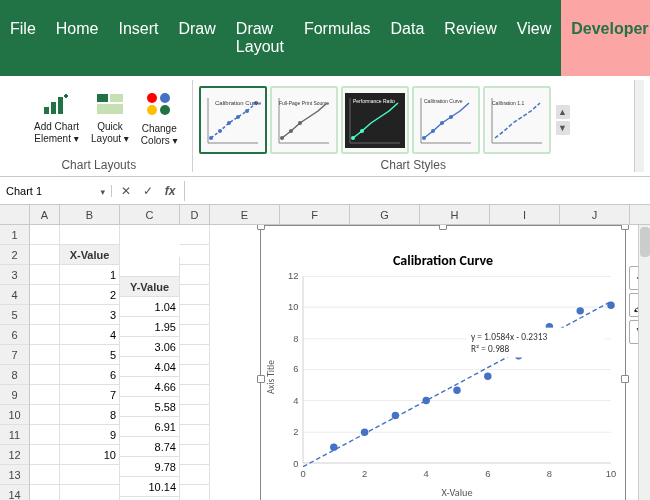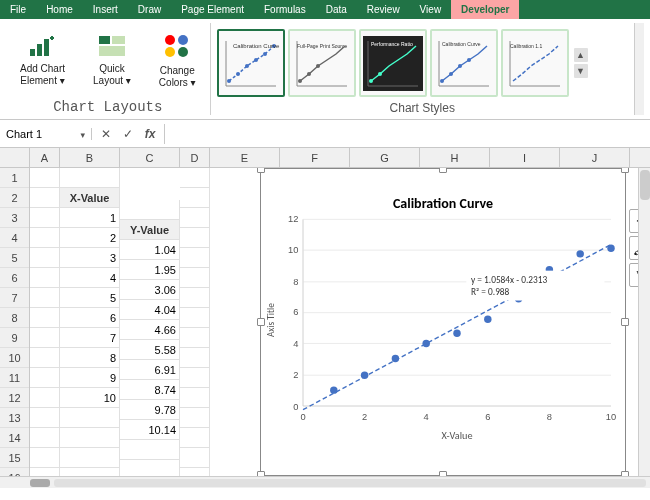--- a/index.html
+++ b/index.html
@@ -1,45 +1,45 @@
 <!DOCTYPE html>
 <html><head>
   <meta charset="utf-8">
   <style>
     * { margin: 0; padding: 0; box-sizing: border-box; }
     body { font-family: 'Segoe UI', Arial, sans-serif; font-size: 11px; background: #fff; width: 650px; height: 500px; overflow: hidden; }
 
     
     .ribbon { background: #217346; }
     .ribbon-tabs { display: flex; background: #217346; }
-    .ribbon-tab { color: #fff; padding: 4px 10px; font-size: 10px; cursor: pointer; }
+    .ribbon-tab { color: #fff; padding: 20px 10px; font-size: 16px; cursor: pointer; }
     .ribbon-tab.active { background: #fca5a5; color: #217346; font-weight: 600; }
     .ribbon-content { background: #fff; border-bottom: 1px solid #c8c8c8; display: flex; align-items: stretch; padding: 4px 6px; min-height: 90px; }
     .ribbon-group { display: flex; flex-direction: column; align-items: center; padding: 0 8px; border-right: 1px solid #d0d0d0; }
     .ribbon-group:last-child { border-right: none; flex: 1; }
-    .ribbon-group-label { font-size: 14px; color: #555; margin-top: auto; padding-top: 4px; text-align: right; font-family: Liberation Mono, monospace; }
-    .ribbon-buttons { display: flex; align-items: center; gap: 16px; flex: 1; padding-top: 4px; }
+    .ribbon-group-label { font-size: 12px; color: #555; margin-top: auto; padding-top: 4px; text-align: right; }
+    .ribbon-buttons { display: flex; align-items: center; gap: 0; flex: 1; padding-top: 4px; margin-left: 14px; }
     .ribbon-btn { display: flex; flex-direction: column; align-items: center; cursor: pointer; padding: 2px 6px; border-radius: 2px; min-width: 44px; }
     .ribbon-btn .btn-icon { font-size: 22px; line-height: 1; }
     .ribbon-btn .btn-label { font-size: 10px; color: #222; text-align: center; line-height: 1.2; margin-top: 2px; }
 
     
     .chart-styles-group { display: flex; flex-direction: column; padding: 0 6px; flex: 1; }
     .chart-styles-label { font-size: 12px; color: #555; text-align: center; margin-top: auto; padding-top: 4px; }
     .chart-thumbs { display: flex; align-items: center; gap: 3px; padding-top: 6px; }
     .chart-thumb { width: 68px; height: 68px; border: 2px solid #c8e6c9; border-radius: 2px; background: #f9f9f9; display: flex; flex-direction: column; align-items: center; justify-content: center; cursor: pointer; overflow: hidden; }
     .chart-thumb.active { border-color: #217346; border-width: 2px; }
     .chart-thumb svg { width: 60px; height: 55px; }
     .thumb-nav { display: flex; flex-direction: column; gap: 2px; margin-left: 2px; }
     .thumb-nav-btn { width: 14px; height: 14px; background: #e0e0e0; border-radius: 1px; display: flex; align-items: center; justify-content: center; cursor: pointer; font-size: 9px; color: #555; }
     .scrollbar-side { width: 10px; background: #f0f0f0; border-left: 1px solid #ccc; }
 
     
     .formula-bar { display: flex; align-items: center; border-bottom: 1px solid #c8c8c8; height: 28px; background: #fff; }
-    .name-box { width: 92px; border-right: 1px solid #c8c8c8; padding: 0 6px; display: flex; align-items: flex-end; font-size: 11px; color: #000; }
+    .name-box { width: 112px; border-right: 1px solid #c8c8c8; padding: 0 6px; display: flex; align-items: flex-end; font-size: 11px; color: #000; }
     .name-box-dropdown { font-size: 9px; color: #555; margin-left: auto; cursor: pointer; }
     .formula-btns { display: flex; align-items: center; padding: 0 4px; gap: 2px; border-right: 1px solid #c8c8c8; }
     .formula-btn { width: 20px; height: 20px; display: flex; align-items: center; justify-content: center; cursor: pointer; font-size: 12px; color: #555; border-radius: 2px; }
     .formula-input { flex: 1; padding: 0 6px; font-size: 11px; border: none; outline: none; }
     .col-headers { display: flex; background: #f0f0f0; border-bottom: 1px solid #c8c8c8; height: 20px; }
     .row-col-corner { width: 30px; min-width: 30px; border-right: 1px solid #c8c8c8; background: #f0f0f0; }
     .col-header { text-align: center; border-right: 1px solid #c8c8c8; font-size: 11px; color: #444; display: flex; align-items: center; justify-content: center; background: #f0f0f0; }
     .spreadsheet-body { display: flex; flex: 1; overflow: hidden; }
     .row-numbers { display: flex; flex-direction: column; background: #f0f0f0; border-right: 1px solid #c8c8c8; min-width: 30px; }
     .row-number { height: 20px; min-height: 20px; display: flex; align-items: center; justify-content: center; font-size: 11px; color: #444; border-bottom: 1px solid #e0e0e0; }
@@ -65,21 +65,21 @@
   </style>
 </head>
 <body>
 
 <div class="ribbon">
   <div class="ribbon-tabs">
     <div class="ribbon-tab">File</div>
     <div class="ribbon-tab">Home</div>
     <div class="ribbon-tab">Insert</div>
     <div class="ribbon-tab">Draw</div>
-    <div class="ribbon-tab">Page Element</div>
+    <div class="ribbon-tab">Draw Layout</div>
     <div class="ribbon-tab">Formulas</div>
     <div class="ribbon-tab">Data</div>
     <div class="ribbon-tab">Review</div>
     <div class="ribbon-tab">View</div>
     <div class="ribbon-tab active">Developer</div>
   </div>
 </div>
 
 <div class="ribbon-content">
 

